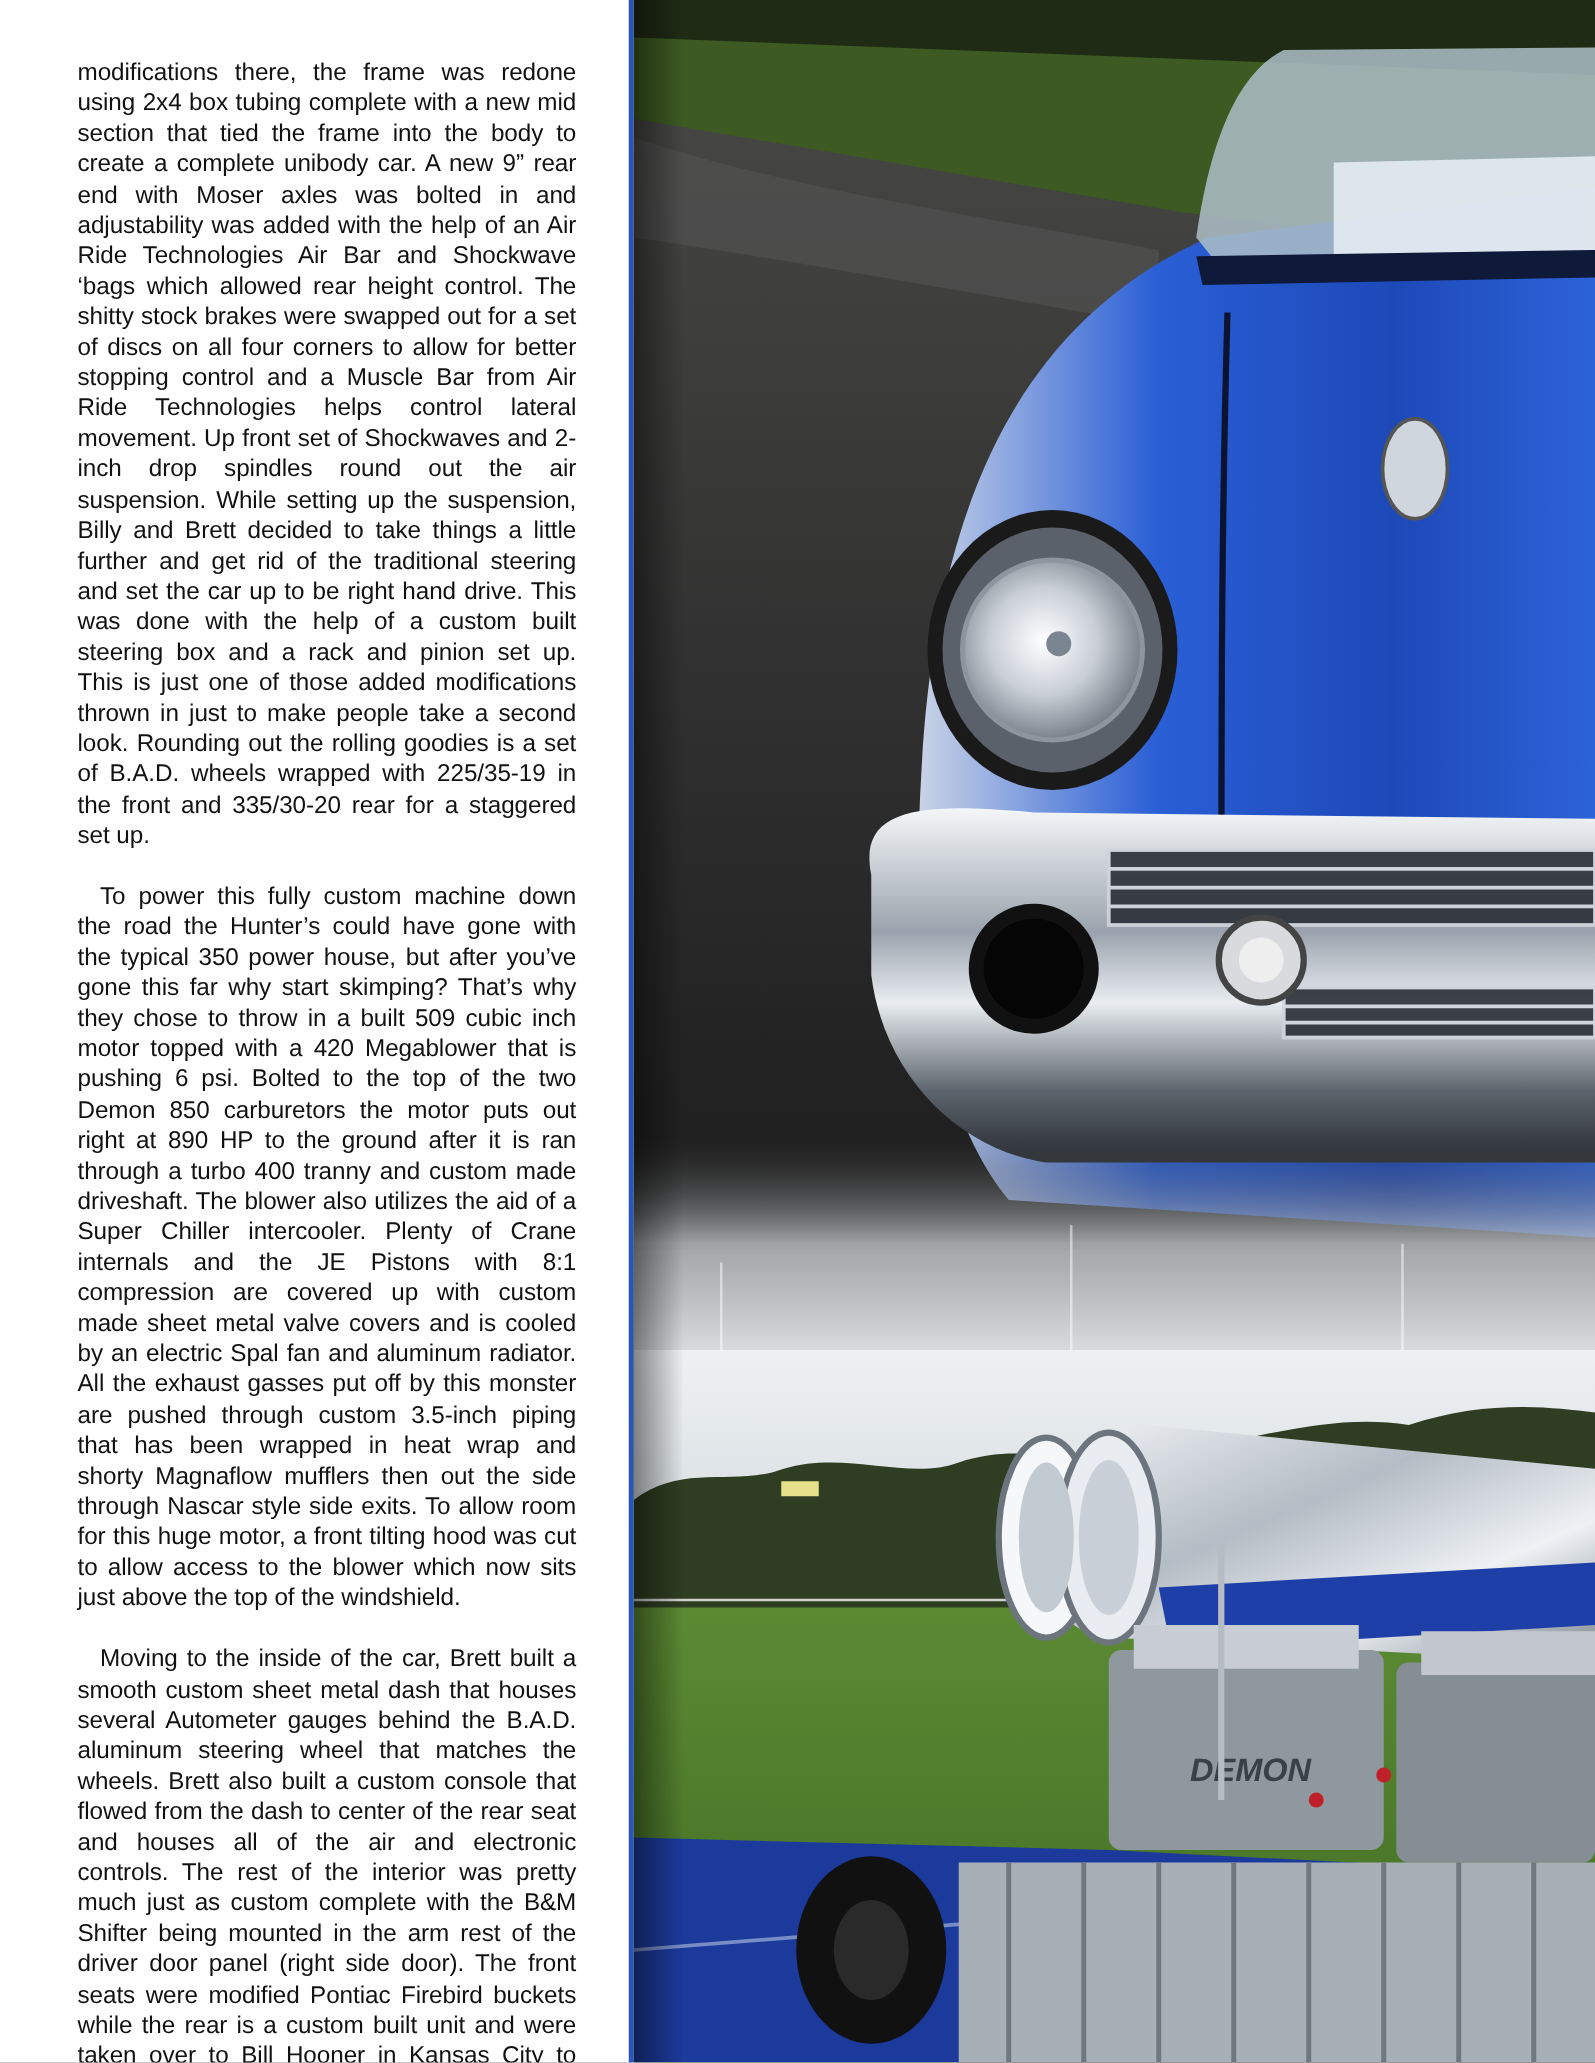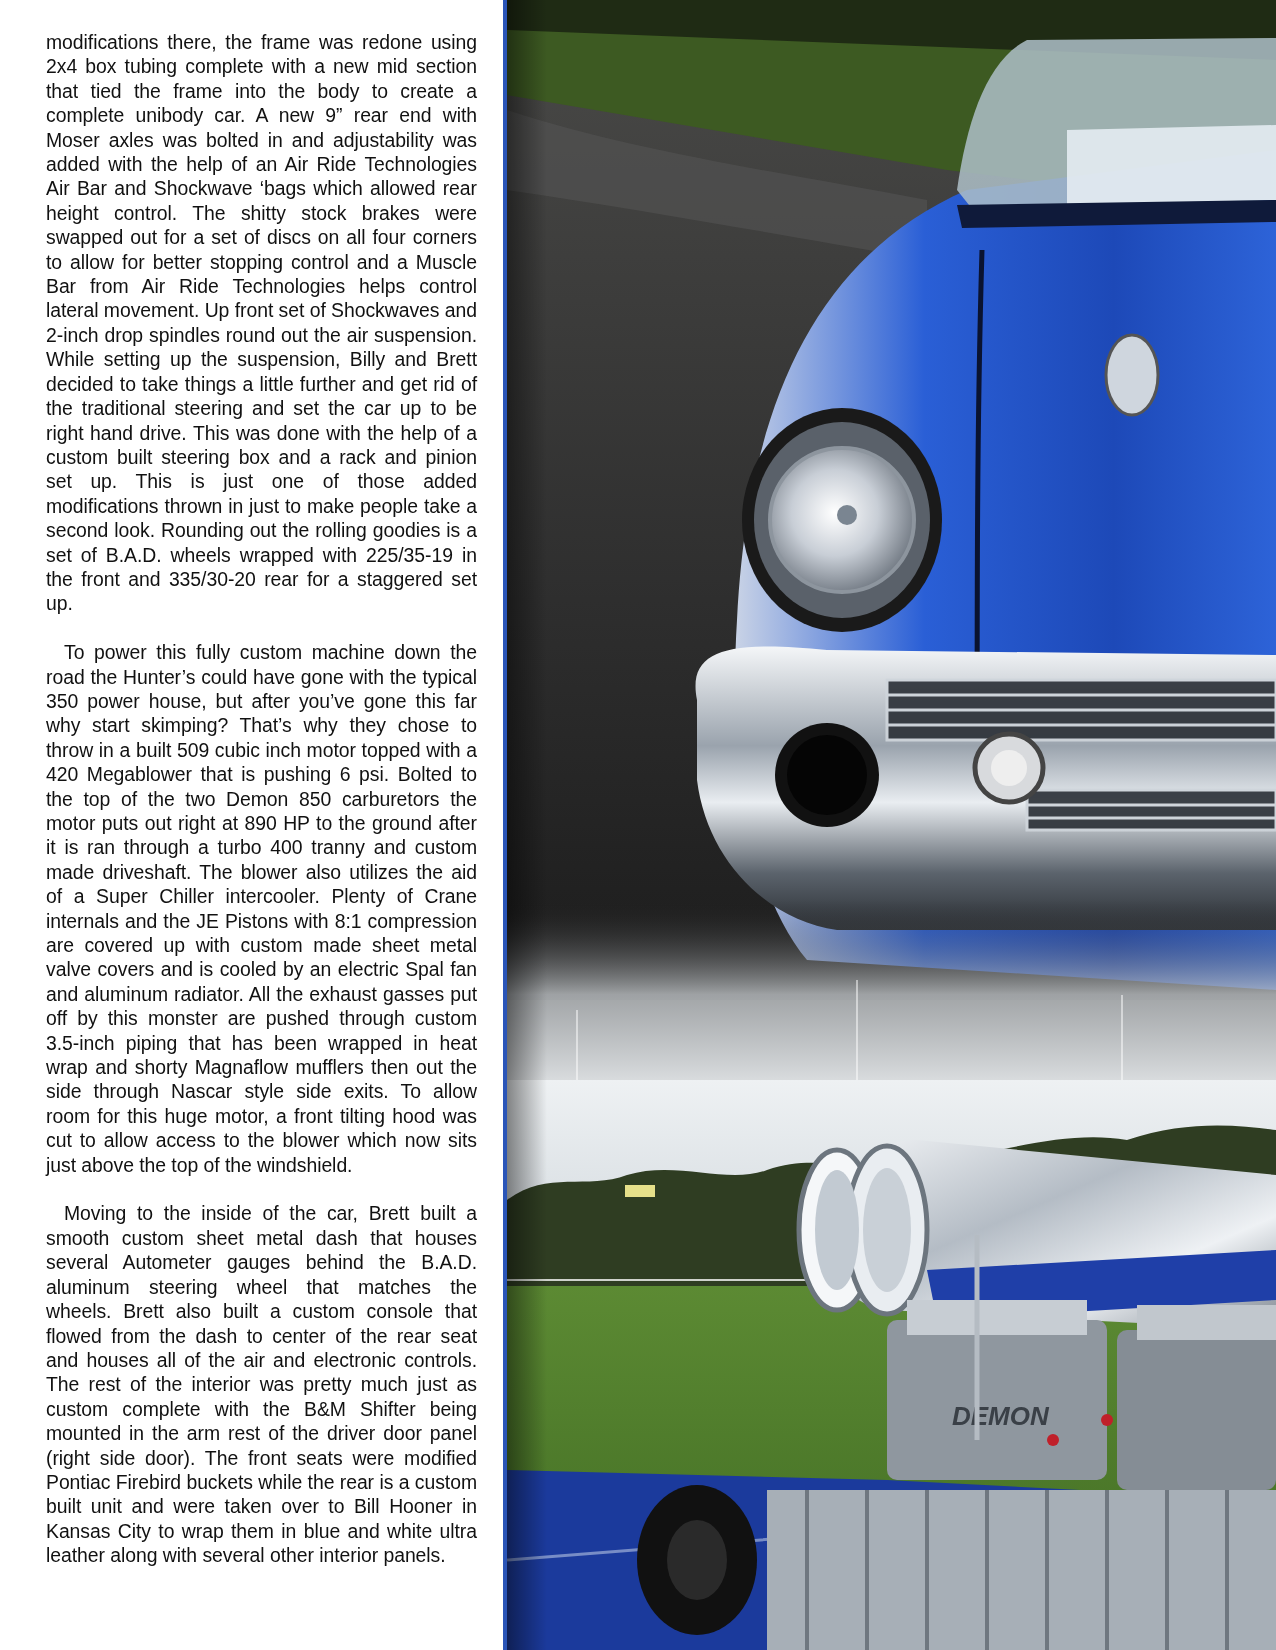--- a/index.html
+++ b/index.html
@@ -10,21 +10,21 @@
       position: absolute;
       left: 46px;
       top: 30px;
       width: 431px;
       color: #111111;
       font-size: 19.4px;
       line-height: 24.4px;
       text-align: justify;
       letter-spacing: -0.05px;
     }
-    .text-column p { margin: 0; text-align: justify; text-align-last: left; }
+    .text-column p { margin: 16px; text-align: justify; text-align-last: left; }
     .text-column p + p { margin-top: 24.4px; }
     .text-column p.indent { text-indent: 18px; }
 
     .divider {
       position: absolute;
       left: 503px;
       top: 0;
       width: 4px;
       height: 1650px;
       background: #2a55b8;

